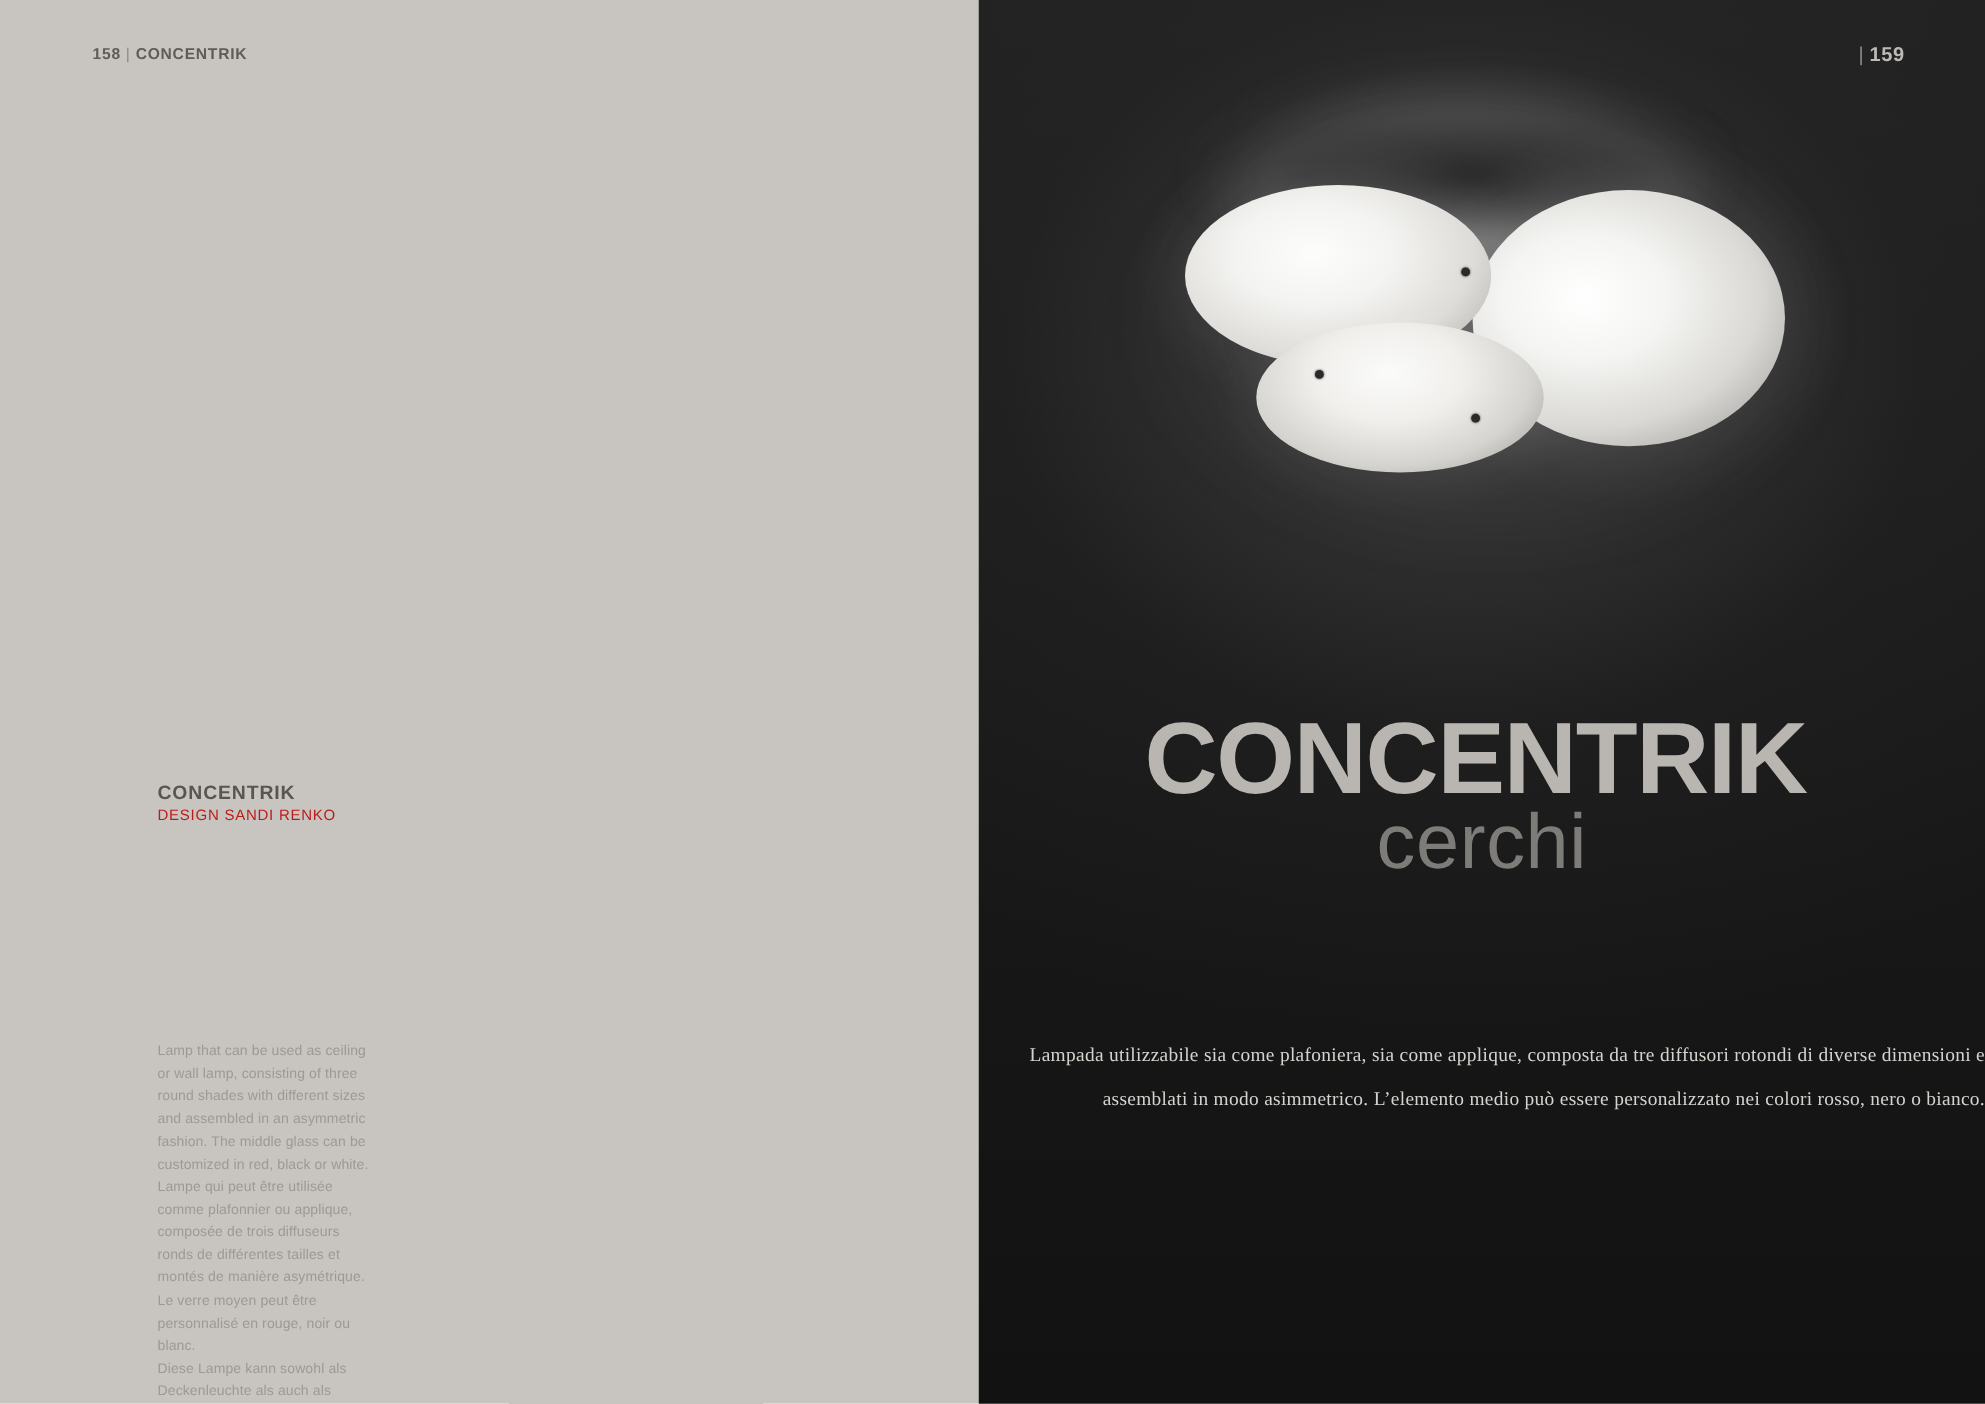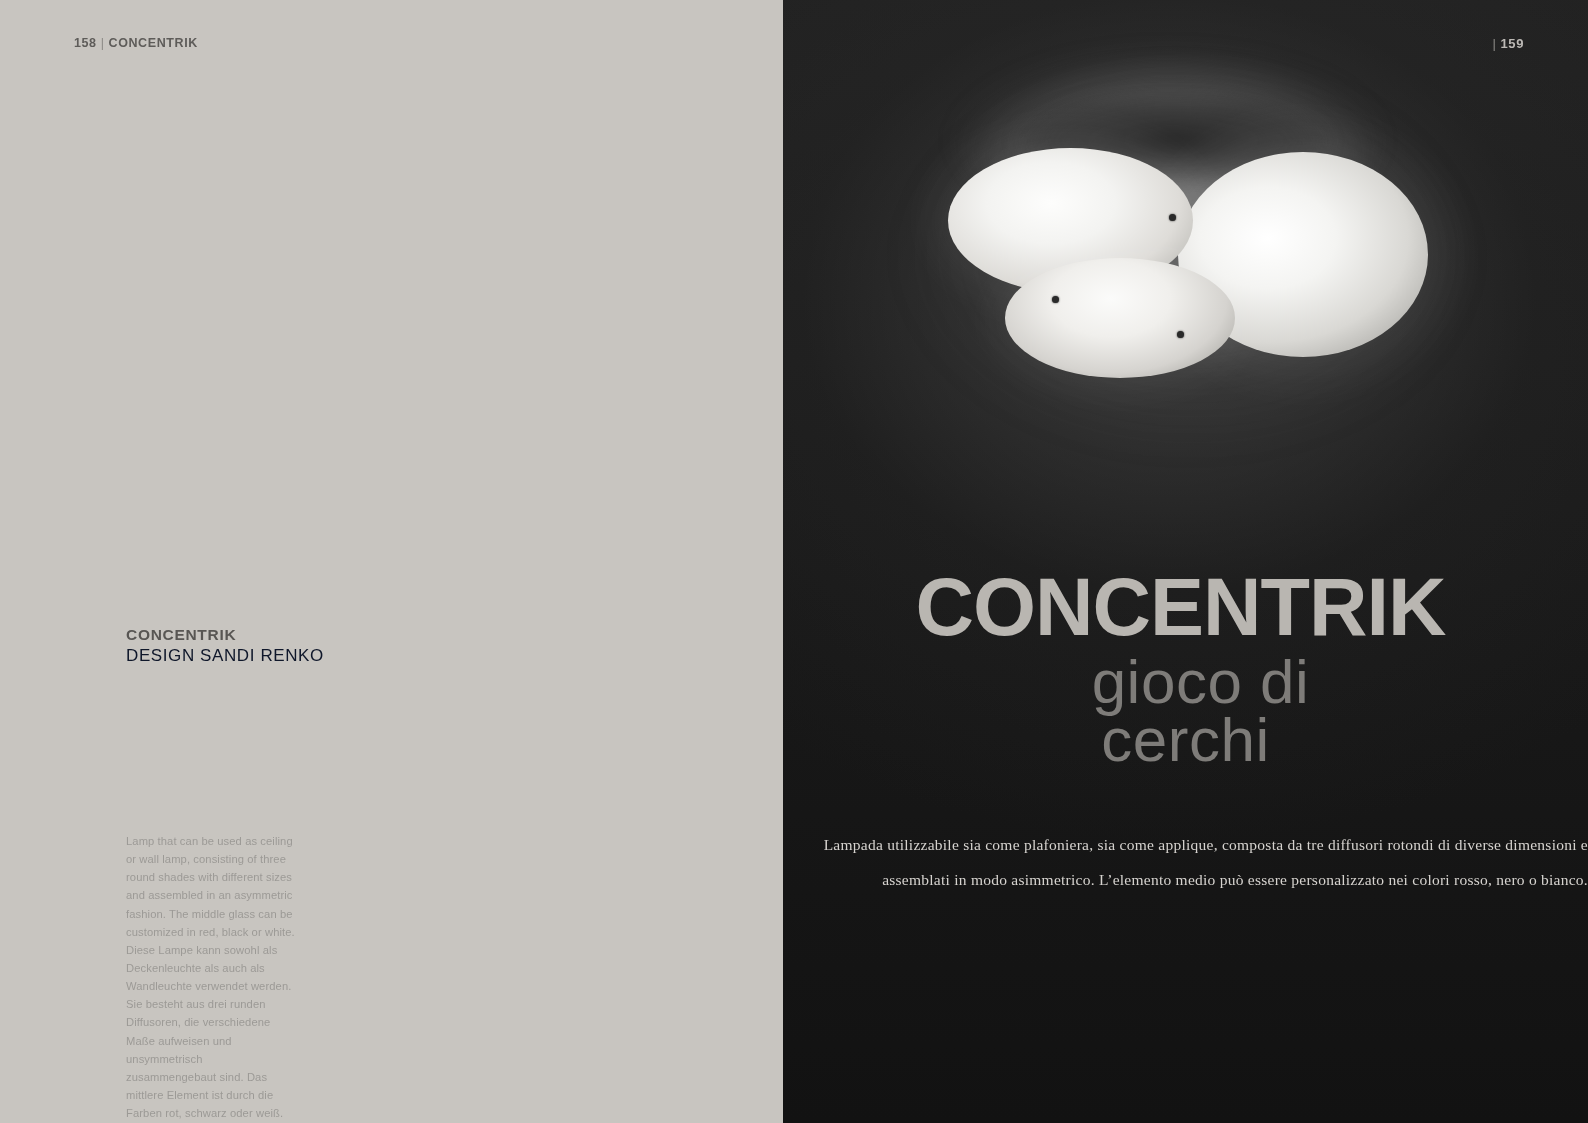--- a/index.html
+++ b/index.html
@@ -50,23 +50,23 @@
     top: 625px;
   }
   .left-title {
     font-size: 15.5px;
     font-weight: bold;
     letter-spacing: 0.7px;
     color: #585653;
     line-height: 1.25;
   }
   .left-subtitle {
-    font-size: 17px;
+    font-size: 12px;
     letter-spacing: 0.6px;
-    color: #0f172a;
+    color: #b91c1c;
     line-height: 1.25;
     margin-top: 1px;
   }
 
   .columns {
     position: absolute;
     left: 126px;
     top: 832px;
     width: 560px;
     display: flex;
@@ -97,21 +97,21 @@
     position: absolute;
     inset: 0;
     background:
       radial-gradient(120% 70% at 48% 26%, rgba(90,90,90,0.55) 0%, rgba(45,45,45,0.25) 38%, rgba(20,20,20,0) 70%),
       linear-gradient(180deg, #212121 0%, #1a1a1a 45%, #121212 100%);
   }
   .folio-right {
     position: absolute;
     top: 36px;
     right: 64px;
-    font-size: 13px;
+    font-size: 16px;
     font-weight: bold;
     letter-spacing: 0.6px;
     color: #bdbab6;
     z-index: 6;
   }
   .folio-right .sep {
     font-weight: normal;
     color: #8b8986;
     padding-right: 4px;
   }
@@ -246,20 +246,21 @@
       <span>158</span><span class="sep">|</span><span>CONCENTRIK</span>
     </div>
 
     <div class="left-title-block">
       <div class="left-title">CONCENTRIK</div>
       <div class="left-subtitle">DESIGN SANDI RENKO</div>
     </div>
 
     <div class="columns">
       <div class="col">Lamp that can be used as ceiling or wall lamp, consisting of three round shades with different sizes and assembled in an asymmetric fashion. The middle glass can be customized in red, black or white.</div>
+      <div class="col">Lampe qui peut être utilisée comme plafonnier ou applique, composée de trois diffuseurs ronds de différentes tailles et montés de manière asymétrique. Le verre moyen peut être personnalisé en rouge, noir ou blanc.</div>
       <div class="col">Diese Lampe kann sowohl als Deckenleuchte als auch als Wandleuchte verwendet werden. Sie besteht aus drei runden Diffusoren, die verschiedene Maße aufweisen und unsymmetrisch zusammengebaut sind. Das mittlere Element ist durch die Farben rot, schwarz oder weiß.</div>
     </div>
 
   </div>
 
   <div class="page-right">
 
     <div class="folio-right">
       <span class="sep">|</span><span>159</span>
     </div>
@@ -271,21 +272,20 @@
       <div class="shade shade-right"></div>
       <div class="shade shade-left"></div>
       <div class="shade shade-bottom"></div>
       <div class="fastener f1"></div>
       <div class="fastener f2"></div>
       <div class="fastener f3"></div>
     </div>
 
     <div class="title-wrap">
       <div class="big-title">CONCENTRIK</div>
-      <div class="script-line l1">gioco di</div>
       <div class="script-line l2">cerchi</div>
     </div>
 
     <div class="it-text">Lampada utilizzabile sia come plafoniera, sia come applique, composta da tre diffusori rotondi di diverse dimensioni e assemblati in modo asimmetrico. L’elemento medio può essere personalizzato nei colori rosso, nero o bianco.</div>
 
   </div>
 
 </div>
 
 </body></html>

